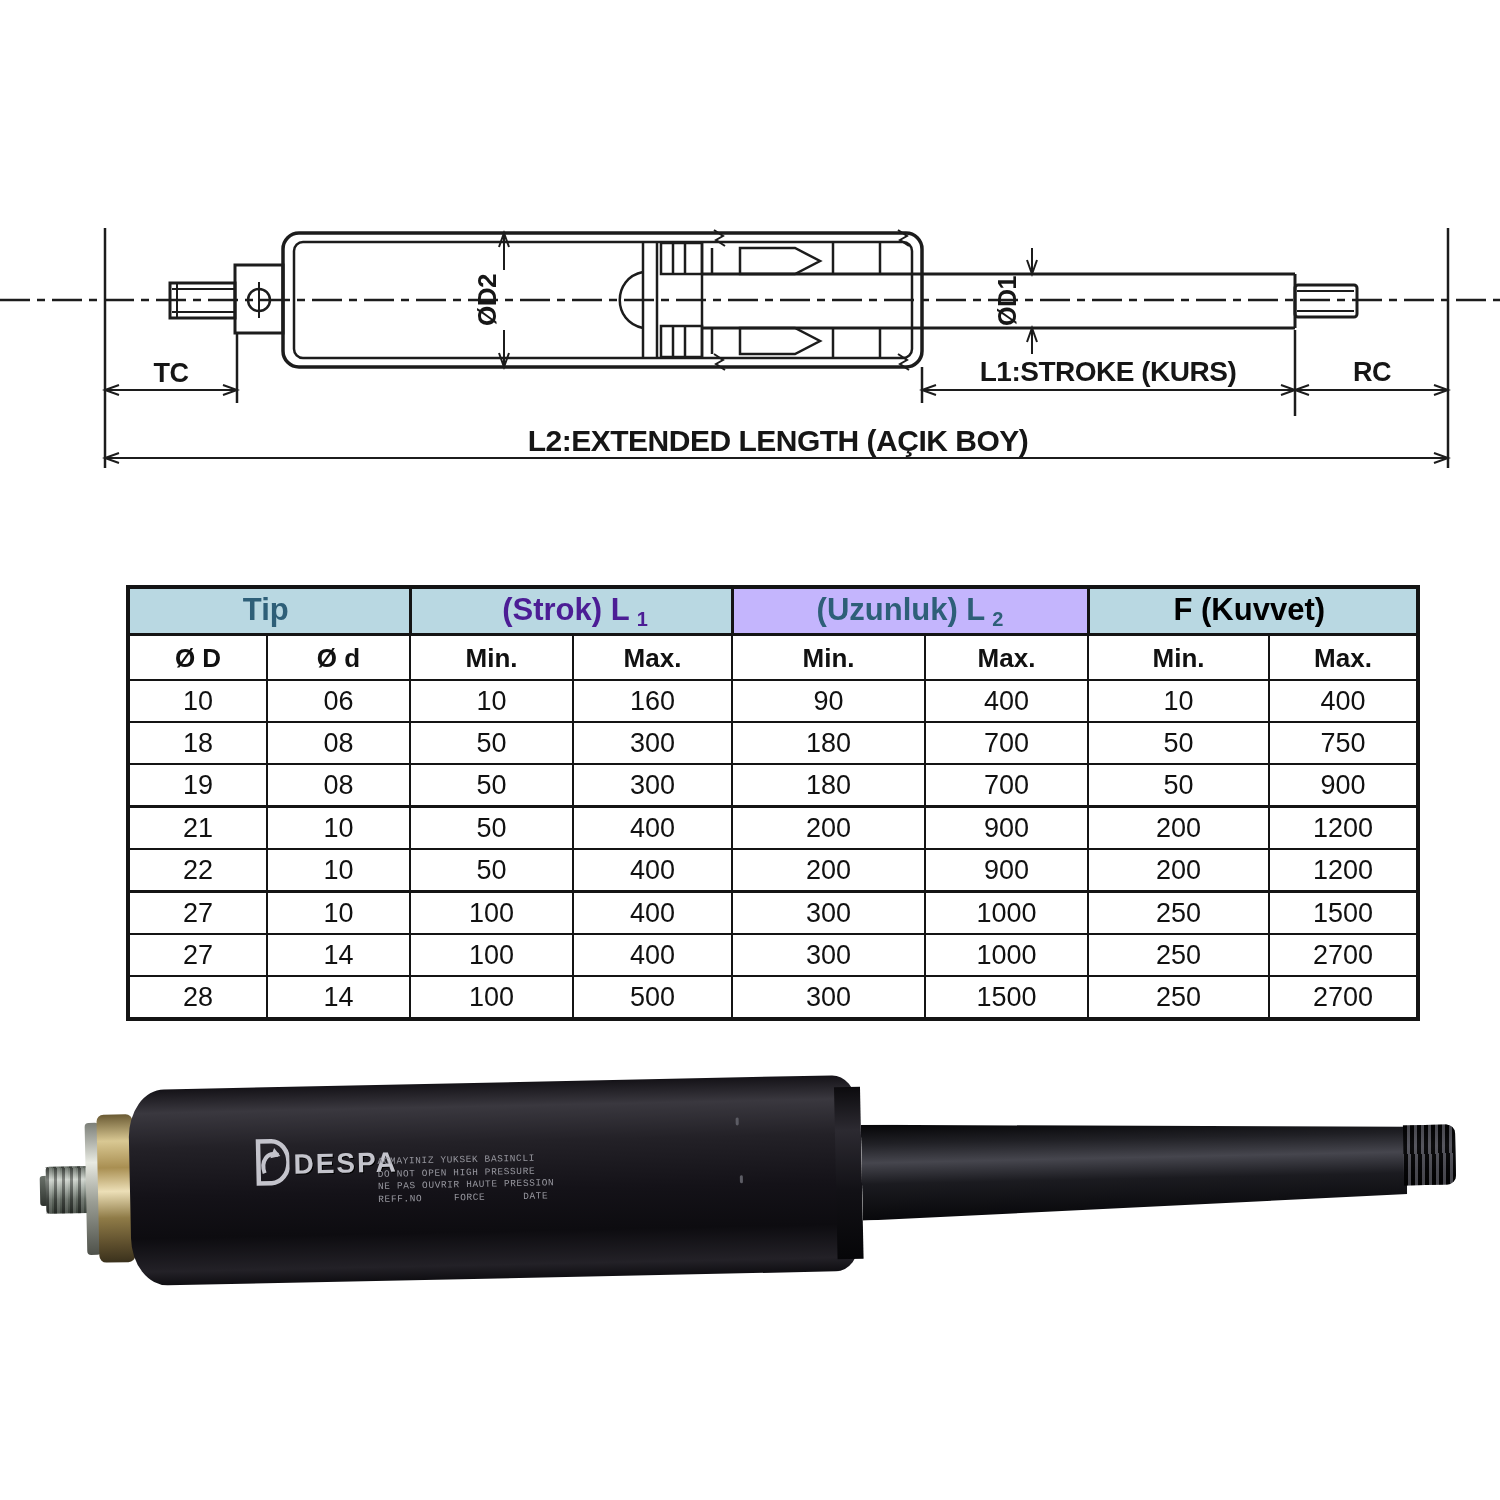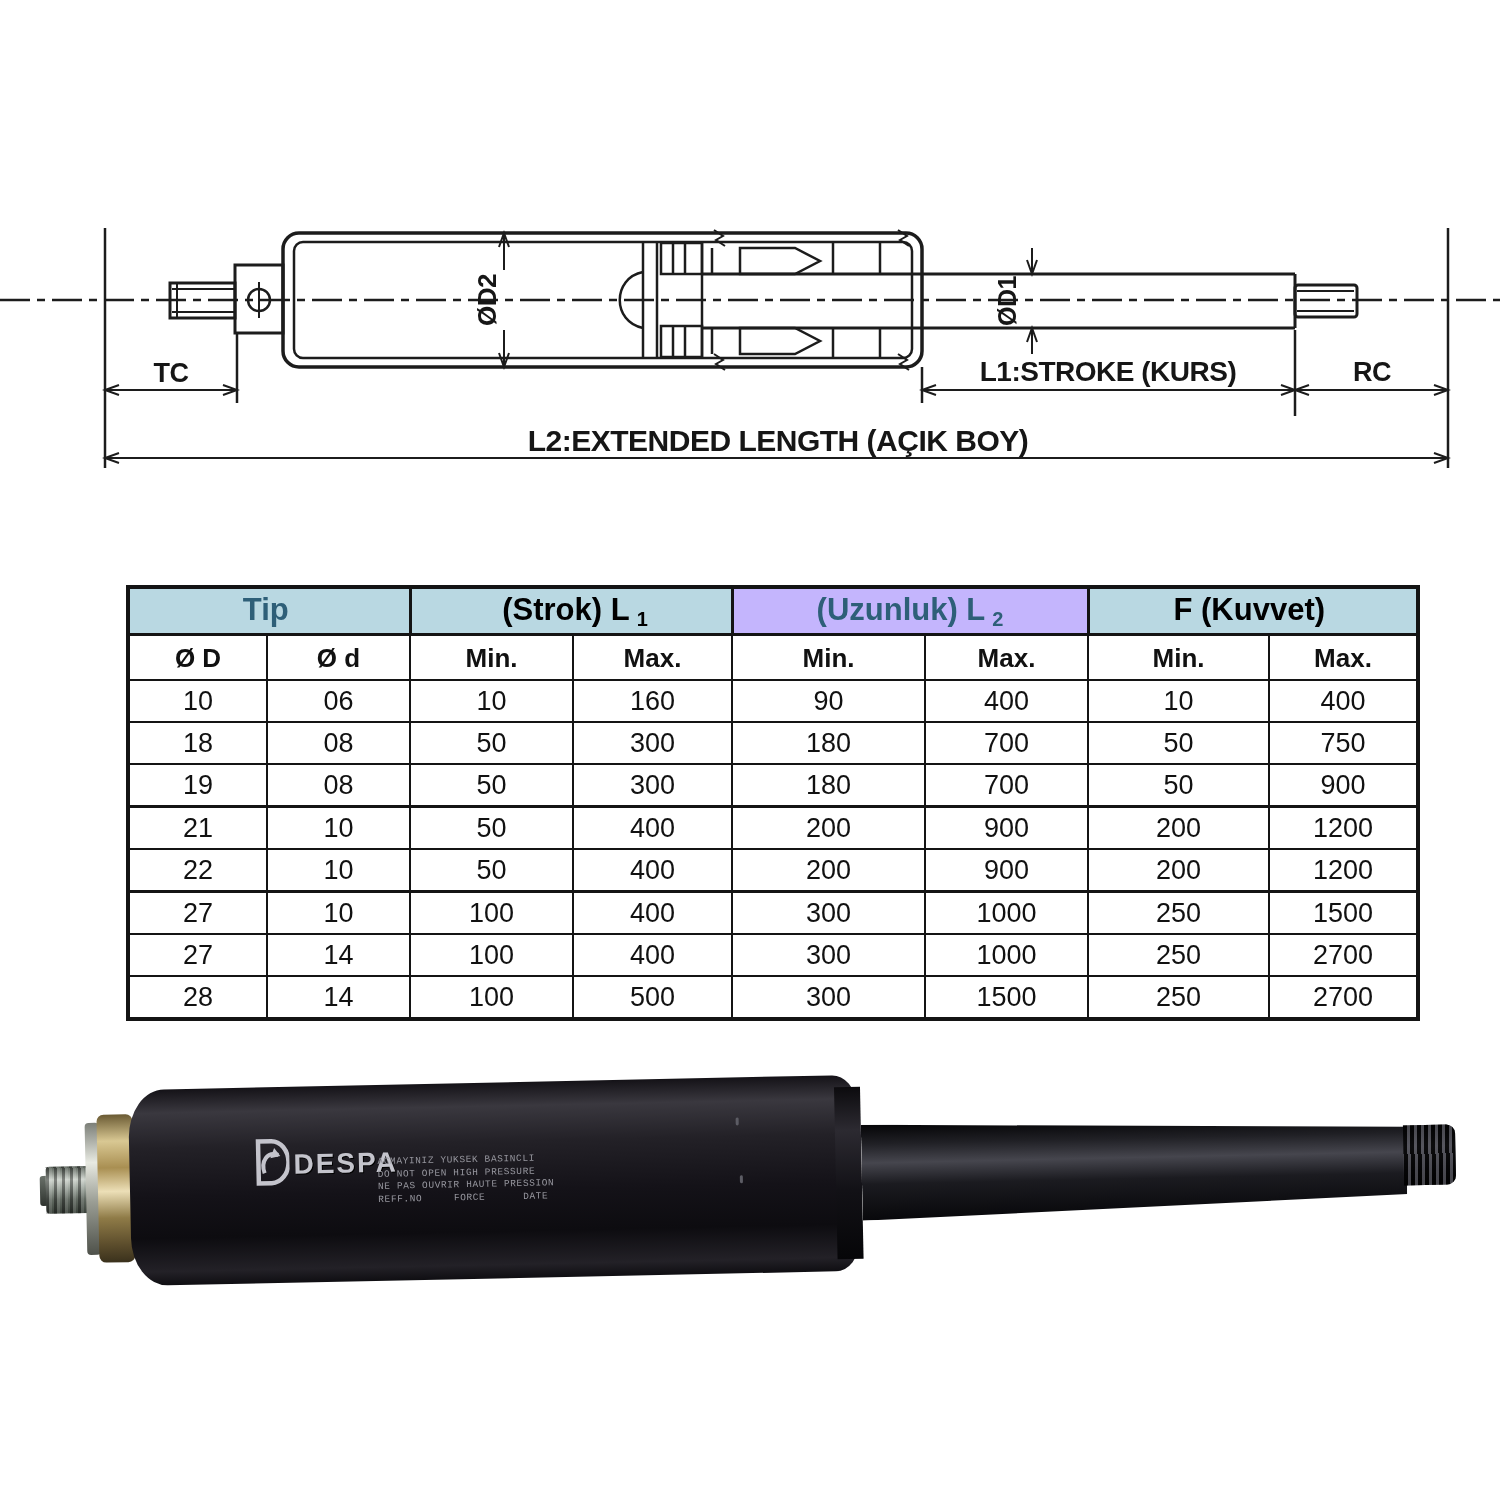--- a/index.html
+++ b/index.html
@@ -176,21 +176,21 @@
         <col style="width:163px">
         <col style="width:159px">
       <col style="width:193px">
         <col style="width:163px">
         <col style="width:181px">
         <col style="width:149px">
     </colgroup>
     <thead>
       <tr class="group-row">
         <th colspan="2" style="background: rgb(185, 216, 226); color: rgb(46, 95, 120);"><span>Tip</span><span class="subnum"></span></th>
-        <th colspan="2" style="background: rgb(185, 216, 226); color: #000000; padding-left: 8px;"><span>(Strok) L</span><span class="subnum">1</span></th>
+        <th colspan="2" style="background: rgb(185, 216, 226); color: #4c1d95; padding-left: 8px;"><span>(Strok) L</span><span class="subnum">1</span></th>
         <th colspan="2" style="background: #c4b5fd; color: rgb(46, 95, 120);"><span>(Uzunluk) L</span><span class="subnum">2</span></th>
         <th colspan="2" style="background: rgb(185, 216, 226); color: #000000;"><span>F (Kuvvet)</span><span class="subnum"></span></th>
       </tr>
       <tr class="cols-row">
         <th>Ø D</th>
         <th>Ø d</th>
         <th>Min.</th>
         <th>Max.</th>
         <th>Min.</th>
         <th>Max.</th>

